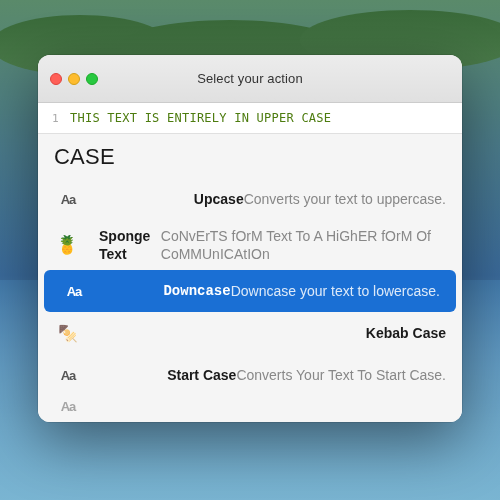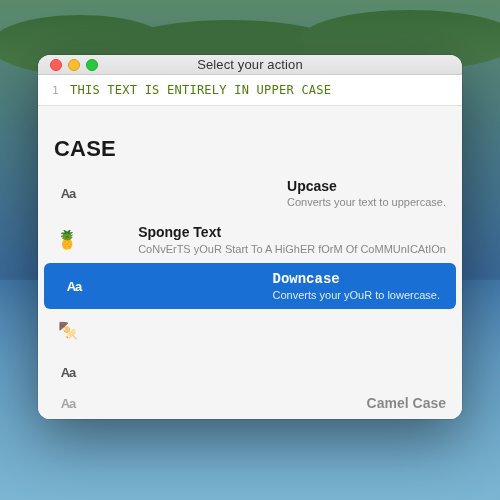--- a/index.html
+++ b/index.html
@@ -67,21 +67,21 @@
       left: 38px;
       width: 424px;
       background: rgba(248, 248, 248, 0.97);
       border-radius: 12px;
       box-shadow: 0 20px 60px rgba(0,0,0,0.45), 0 0 0 0.5px rgba(0,0,0,0.2);
       overflow: hidden;
     }
 
     
     .titlebar {
-      height: 20px;
+      height: 48px;
       background: linear-gradient(180deg, #ececec 0%, #e0e0e0 100%);
       display: flex;
       align-items: center;
       justify-content: center;
       position: relative;
       border-bottom: 1px solid #ccc;
     }
 
     .traffic-lights {
       position: absolute;
@@ -135,25 +135,24 @@
     }
 
     
     .content {
       background: #f5f5f5;
       padding: 10px 0 6px 0;
     }
 
     .section-header {
       font-size: 22px;
-      font-weight: 700;
+      font-weight: 400;
       color: #1a1a1a;
       padding: 0 16px 8px 16px;
       letter-spacing: 0.01em;
-      margin-top: 20px;
     }
 
     
     .action-item {
       display: flex;
       align-items: center;
       padding: 7px 16px;
       cursor: pointer;
       gap: 17px;
       justify-content: space-between;
@@ -197,32 +196,32 @@
     .icon-pineapple {
       font-size: 18px;
     }
 
     .icon-kebab {
       font-size: 16px;
     }
 
     .item-text {
       display: flex;
-      flex-direction: column;
+      flex-direction: row;
     }
 
     .item-title {
       font-size: 14px;
       font-weight: 600;
       color: #1a1a1a;
       line-height: 1.3;
     }
 
     .item-desc {
-      font-size: 11px;
+      font-size: 14px;
       color: #888;
       line-height: 1.3;
     }
 
     
     .item-partial {
       opacity: 0.5;
       overflow: hidden;
       height: 20px;
     }
@@ -267,51 +266,53 @@
         <span class="item-desc">Converts your text to uppercase.</span>
       </div>
     </div>
 
     <div class="action-item">
       <div class="icon-box">
         <span class="icon-pineapple">🍍</span>
       </div>
       <div class="item-text">
         <span class="item-title">Sponge Text</span>
-        <span class="item-desc">CoNvErTS yOuR Start To A HiGhER fOrM Of CoMMUnICAtIOn</span>
+        <span class="item-desc">CoNvErTS fOrM Text To A HiGhER fOrM Of CoMMUnICAtIOn</span>
       </div>
     </div>
 
     <div class="action-item selected">
       <div class="icon-box">
         <span class="icon-aa white">Aa</span>
       </div>
       <div class="item-text">
         <span class="item-title">Downcase</span>
-        <span class="item-desc">Converts your yOuR to lowercase.</span>
+        <span class="item-desc">Downcase your text to lowercase.</span>
       </div>
     </div>
 
     <div class="action-item">
       <div class="icon-box">
         <span class="icon-kebab">🍢</span>
       </div>
       <div class="item-text">
+        <span class="item-title">Kebab Case</span>
       </div>
     </div>
 
     <div class="action-item">
       <div class="icon-box">
         <span class="icon-aa">Aa</span>
       </div>
+      <div class="item-text">
+        <span class="item-title">Start Case</span>
+        <span class="item-desc">Converts Your Text To Start Case.</span>
+      </div>
     </div>
 
     <div class="action-item item-partial">
       <div class="icon-box">
         <span class="icon-aa">Aa</span>
-      </div>
-      <div class="item-text">
-        <span class="item-title">Camel Case</span>
       </div>
     </div>
 
   </div>
 </div>
 
 </body></html>

